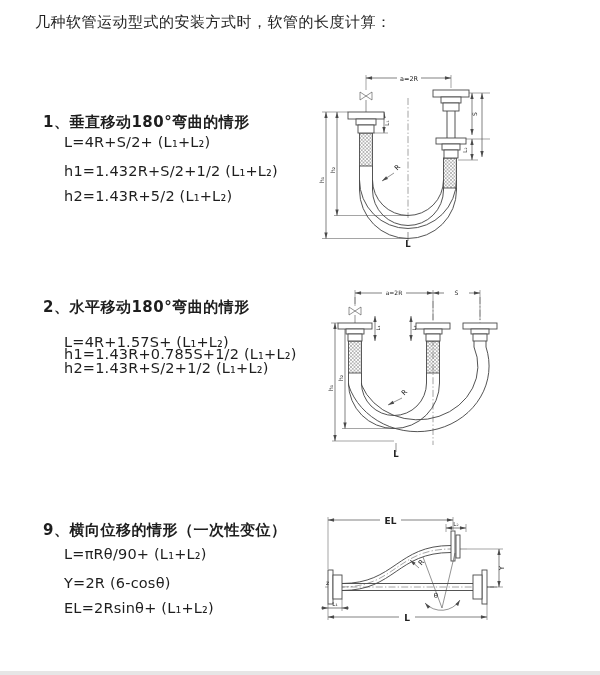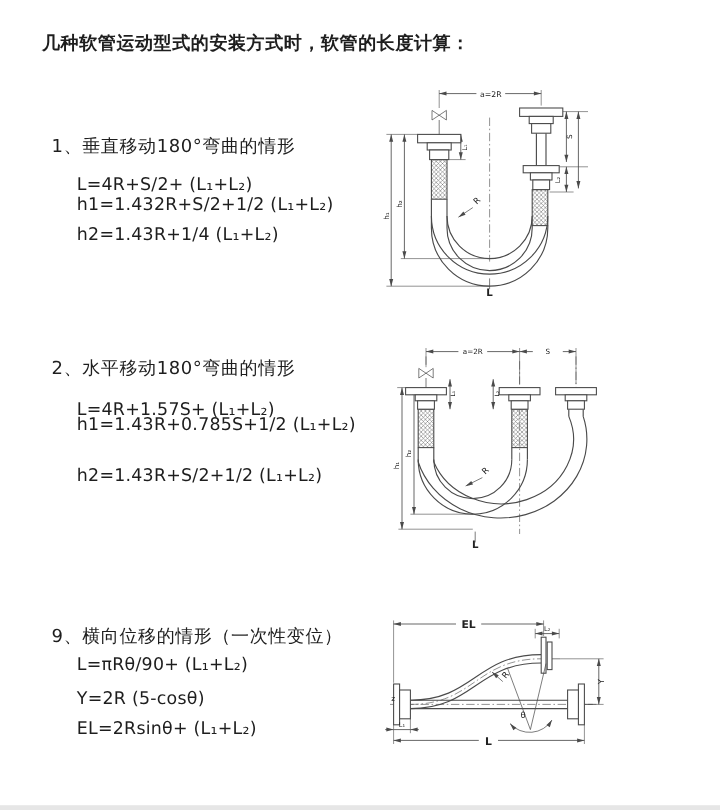--- a/index.html
+++ b/index.html
@@ -1,51 +1,51 @@
 <!DOCTYPE html>
 <html><head>
 <meta charset="utf-8">
 <style>
   html,body{margin:0;padding:0;}
   body{
     width:600px;height:675px;background:#ffffff;position:relative;overflow:hidden;
     font-family:"DejaVu Sans","Liberation Sans",sans-serif;color:#1e1e1e;
   }
-  .title{position:absolute;left:35px;top:27px;font-size:15px;font-weight:bold;letter-spacing:.5px;white-space:nowrap;}
-  .h{position:absolute;left:43px;font-size:15px;font-weight:normal;letter-spacing:.5px;white-space:nowrap;}
+  .title{position:absolute;left:35px;top:13px;font-size:15px;font-weight:normal;letter-spacing:.5px;white-space:nowrap;}
+  .h{position:absolute;left:43px;font-size:15px;font-weight:bold;letter-spacing:.5px;white-space:nowrap;}
   .f{position:absolute;left:64px;font-size:14.5px;letter-spacing:.2px;white-space:nowrap;}
   svg.diag{position:absolute;overflow:visible;}
   svg text{font-family:"DejaVu Sans","Liberation Sans",sans-serif;fill:#222;}
   .dimline{stroke:#4a4a4a;stroke-width:.7;fill:none;}
   .extline{stroke:#4a4a4a;stroke-width:.5;fill:none;}
   .hose{stroke:#4a4a4a;stroke-width:.95;fill:none;}
   .thin{stroke:#4a4a4a;stroke-width:.6;fill:none;}
   .cl{stroke:#5a5a5a;stroke-width:.55;fill:none;stroke-dasharray:7 2.2 1.3 2.2;}
   .fit{fill:#ffffff;stroke:#4a4a4a;stroke-width:.9;}
   .braid{stroke:#4a4a4a;stroke-width:.9;}
   .bottom-edge{position:absolute;left:0;bottom:0;width:600px;height:4px;background:#e6e6e6;}
 </style>
 </head>
 <body>
 
 <div class="title">几种软管运动型式的安装方式时，软管的长度计算：</div>
 
 <div class="h" style="top:113px">1、垂直移动180°弯曲的情形</div>
-<div class="f" style="top:146px">L=4R+S/2+ (L₁+L₂)</div>
+<div class="f" style="top:134px">L=4R+S/2+ (L₁+L₂)</div>
 <div class="f" style="top:163px">h1=1.432R+S/2+1/2 (L₁+L₂)</div>
-<div class="f" style="top:188px">h2=1.43R+1/4 (L₁+L₂)</div>
+<div class="f" style="top:188px">h2=1.43R+5/2 (L₁+L₂)</div>
 
 <div class="h" style="top:298px">2、水平移动180°弯曲的情形</div>
 <div class="f" style="top:334px">L=4R+1.57S+ (L₁+L₂)</div>
 <div class="f" style="top:346px">h1=1.43R+0.785S+1/2 (L₁+L₂)</div>
-<div class="f" style="top:389px">h2=1.43R+S/2+1/2 (L₁+L₂)</div>
+<div class="f" style="top:360px">h2=1.43R+S/2+1/2 (L₁+L₂)</div>
 
 <div class="h" style="top:521px">9、横向位移的情形（一次性变位）</div>
 <div class="f" style="top:546px">L=πRθ/90+ (L₁+L₂)</div>
-<div class="f" style="top:575px">Y=2R (5-cosθ)</div>
+<div class="f" style="top:575px">Y=2R (6-cosθ)</div>
 <div class="f" style="top:600px">EL=2Rsinθ+ (L₁+L₂)</div>
 
 <svg class="diag" style="left:318px;top:68px" width="185" height="185" viewBox="0 0 185 185">
   <defs>
     <marker id="ar1" viewBox="0 0 8 6" refX="7.8" refY="3" markerWidth="7" markerHeight="5" orient="auto-start-reverse" markerUnits="userSpaceOnUse">
       <path d="M0.5,1 L7.8,3 L0.5,5 Z" fill="#4a4a4a"></path>
     </marker>
     <pattern id="br1" width="3.5" height="3.5" patternUnits="userSpaceOnUse">
       <path d="M0,3.5 L3.5,0 M0,0 L3.5,3.5" stroke="#6a6a6a" stroke-width="0.45"></path>
     </pattern>

